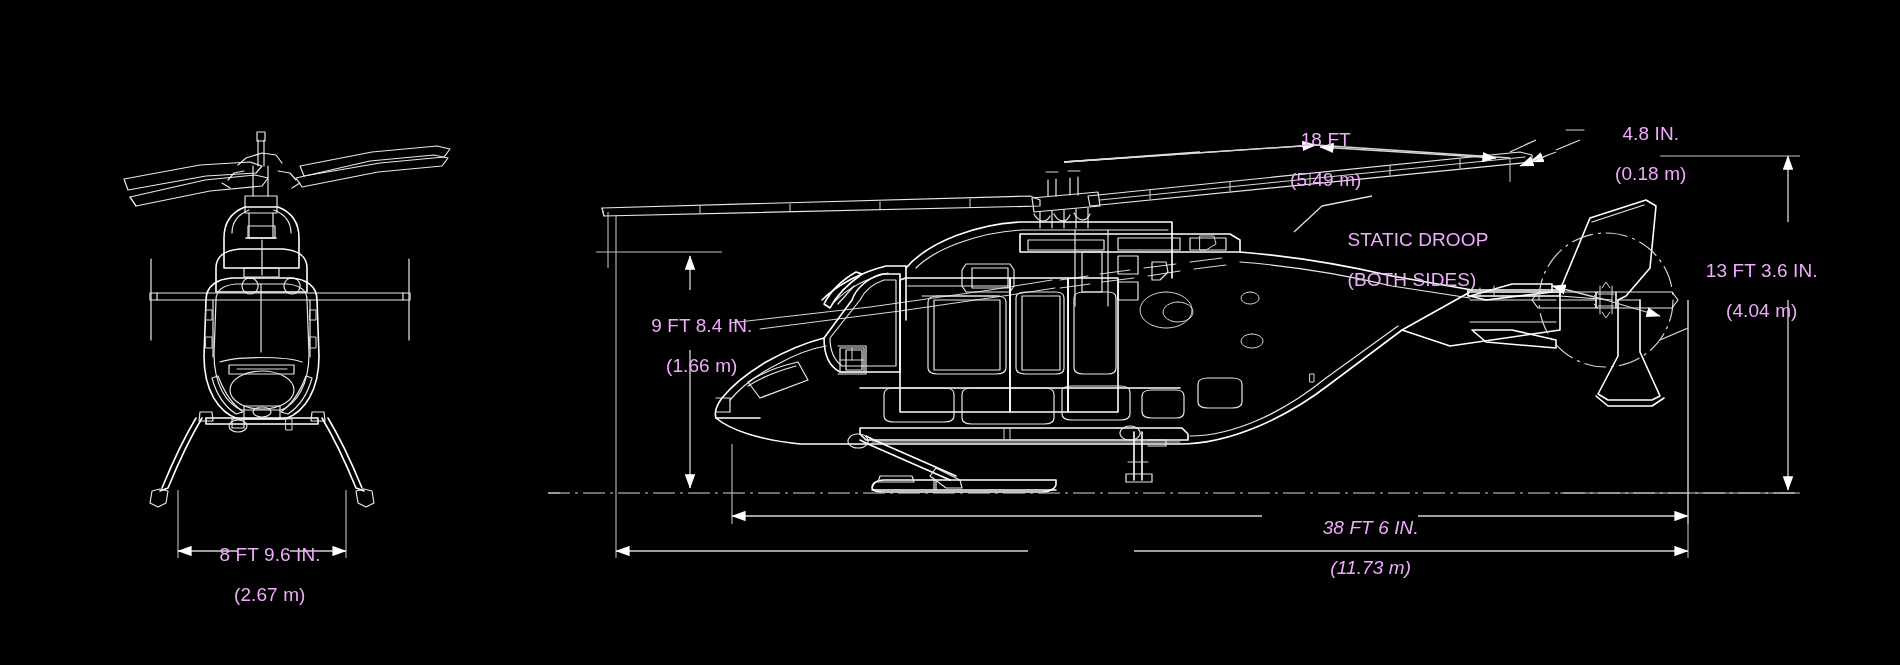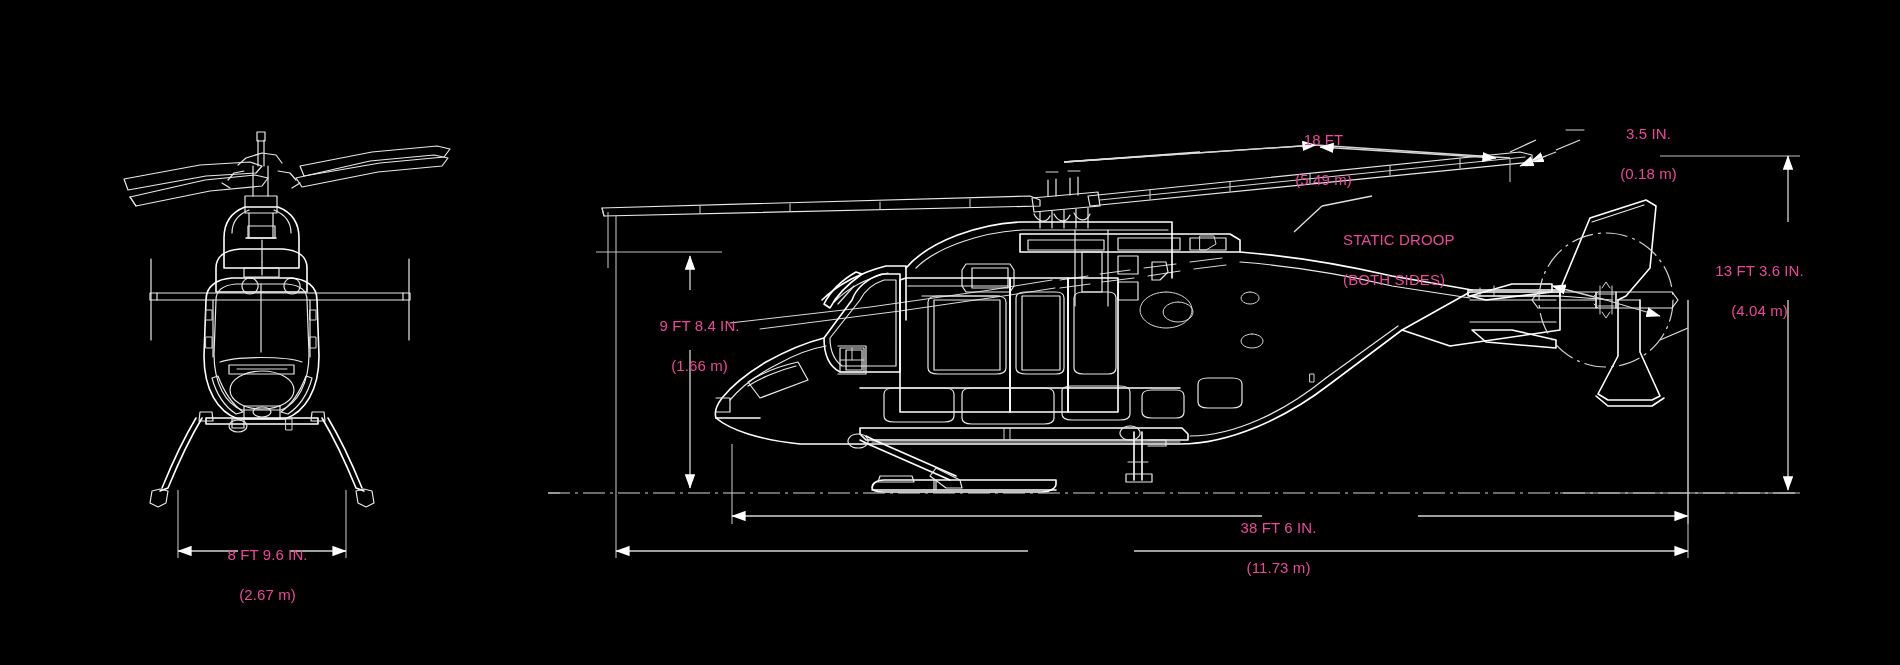--- a/index.html
+++ b/index.html
@@ -7,22 +7,22 @@
   #stage{position:relative;width:1900px;height:665px;background:#000;}
   svg#drawing{position:absolute;left:0;top:0;width:1900px;height:665px;display:block;}
   .ln{fill:none;stroke:#ffffff;stroke-width:1.6;stroke-linejoin:round;stroke-linecap:round;}
   .ln-thin{fill:none;stroke:#e8e8e8;stroke-width:1.2;stroke-linejoin:round;stroke-linecap:round;}
   .ln-hair{fill:none;stroke:#d8d8d8;stroke-width:1;stroke-linejoin:round;stroke-linecap:round;}
   .dim{fill:none;stroke:#d5d5d5;stroke-width:1.3;}
   .ext{fill:none;stroke:#bdbdbd;stroke-width:1.1;}
   .center{fill:none;stroke:#d5d5d5;stroke-width:1.2;stroke-dasharray:22 5 3 5;}
   .leader{fill:none;stroke:#e0e0e0;stroke-width:1.3;}
   .arw{fill:#ffffff;stroke:none;}
-  .lbl{position:absolute;color:#ec4899;font-family:"Liberation Sans",sans-serif;
-       font-size:15px;line-height:20px;white-space:pre;letter-spacing:0.1px;}
+  .lbl{position:absolute;color:#f0abfc;font-family:"Liberation Sans",sans-serif;
+       font-size:19px;line-height:20px;white-space:pre;letter-spacing:0.1px;}
   .lbl.ctr{text-align:center;}
   .lbl.lft{text-align:left;}
 </style>
 </head>
 <body>
 
 <div id="stage">
 
   <svg id="drawing" viewBox="0 0 1900 665">
     <defs>
@@ -380,29 +380,29 @@
     <span>18 FT</span><br>
     <span>(5.49 m)</span>
   </div>
 
   <div class="lbl lft" style="left:1326px;top:210px;width:180px;">
     <span>STATIC DROOP</span><br>
     <span>(BOTH SIDES)</span>
   </div>
 
   <div class="lbl ctr" style="left:1584px;top:104px;width:112px;">
-    <span>3.5 IN.</span><br>
+    <span>4.8 IN.</span><br>
     <span>(0.18 m)</span>
   </div>
 
   <div class="lbl ctr" style="left:1676px;top:241px;width:150px;">
     <span>13 FT 3.6 IN.</span><br>
     <span>(4.04 m)</span>
   </div>
 
 
-  <div class="lbl ctr" style="left:1192px;top:498px;width:156px;">
+  <div class="lbl ctr" style="left:1282px;top:498px;width:156px;font-style:italic;">
     <span>38 FT 6 IN.</span><br>
     <span>(11.73 m)</span>
   </div>
 
 
 </div>
 
 </body></html>

